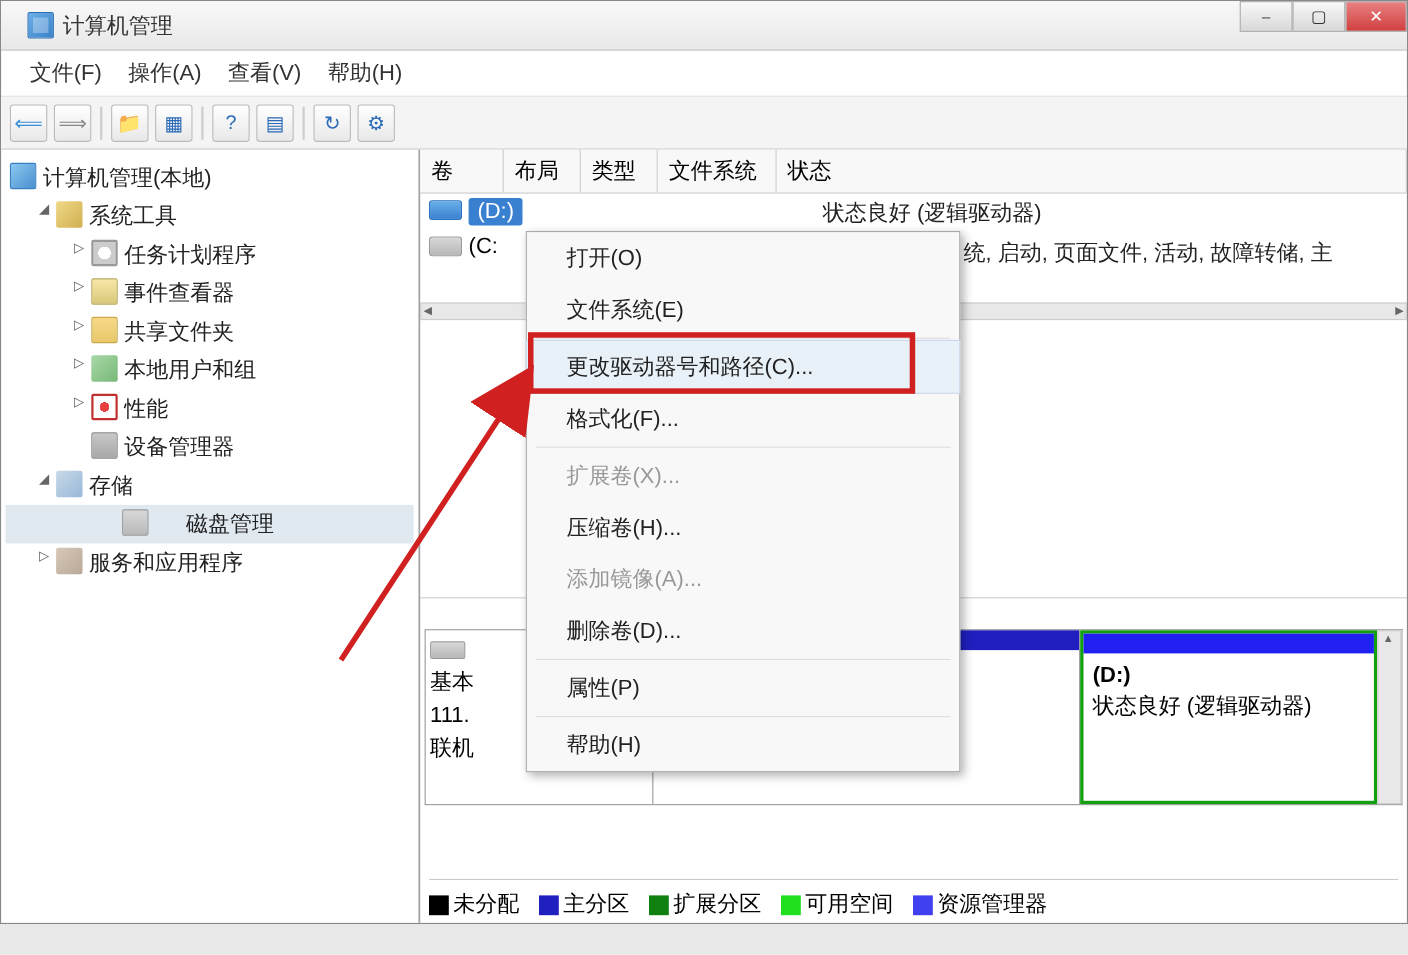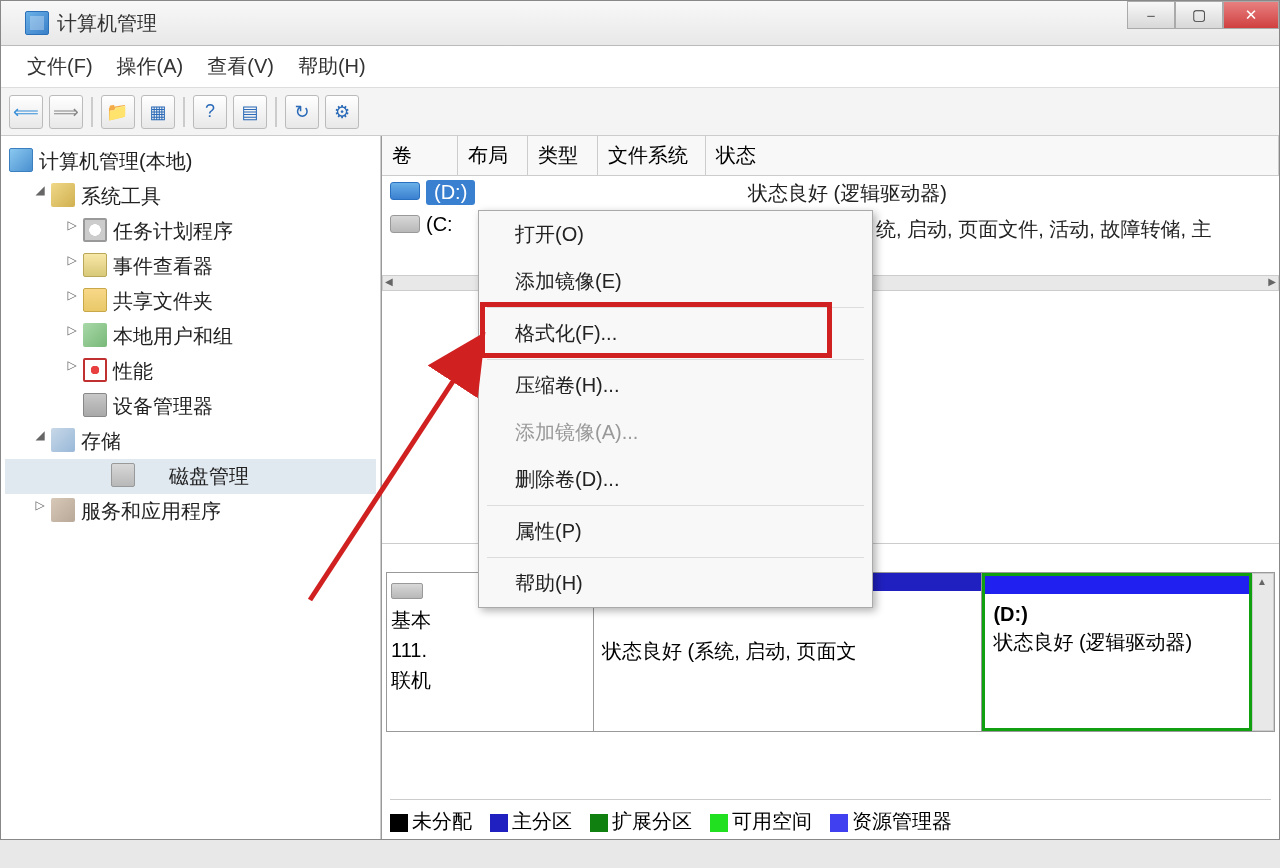--- a/index.html
+++ b/index.html
@@ -245,24 +245,26 @@
           <span><span class="lgbox lg-free"></span><span>可用空间</span></span>
           <span><span class="lgbox lg-logical"></span><span>资源管理器</span></span>
         </div>
       </div>
     </div>
   </div>
 </div>
 
 <div class="ctxmenu">
   <div class="ctxitem">打开(O)</div>
-  <div class="ctxitem">添加镜像(E)</div>
-  <div class="ctxsep"></div>
+  <div class="ctxitem">文件系统(E)</div>
+  <div class="ctxsep"></div>
+  <div class="ctxitem highlighted">更改驱动器号和路径(C)...</div>
   <div class="ctxitem">格式化(F)...</div>
   <div class="ctxsep"></div>
+  <div class="ctxitem disabled">扩展卷(X)...</div>
   <div class="ctxitem">压缩卷(H)...</div>
   <div class="ctxitem disabled">添加镜像(A)...</div>
   <div class="ctxitem">删除卷(D)...</div>
   <div class="ctxsep"></div>
   <div class="ctxitem">属性(P)</div>
   <div class="ctxsep"></div>
   <div class="ctxitem">帮助(H)</div>
 </div>
 
 <div class="redbox" style="left:480px; top:302px; width:352px; height:56px;"></div>

